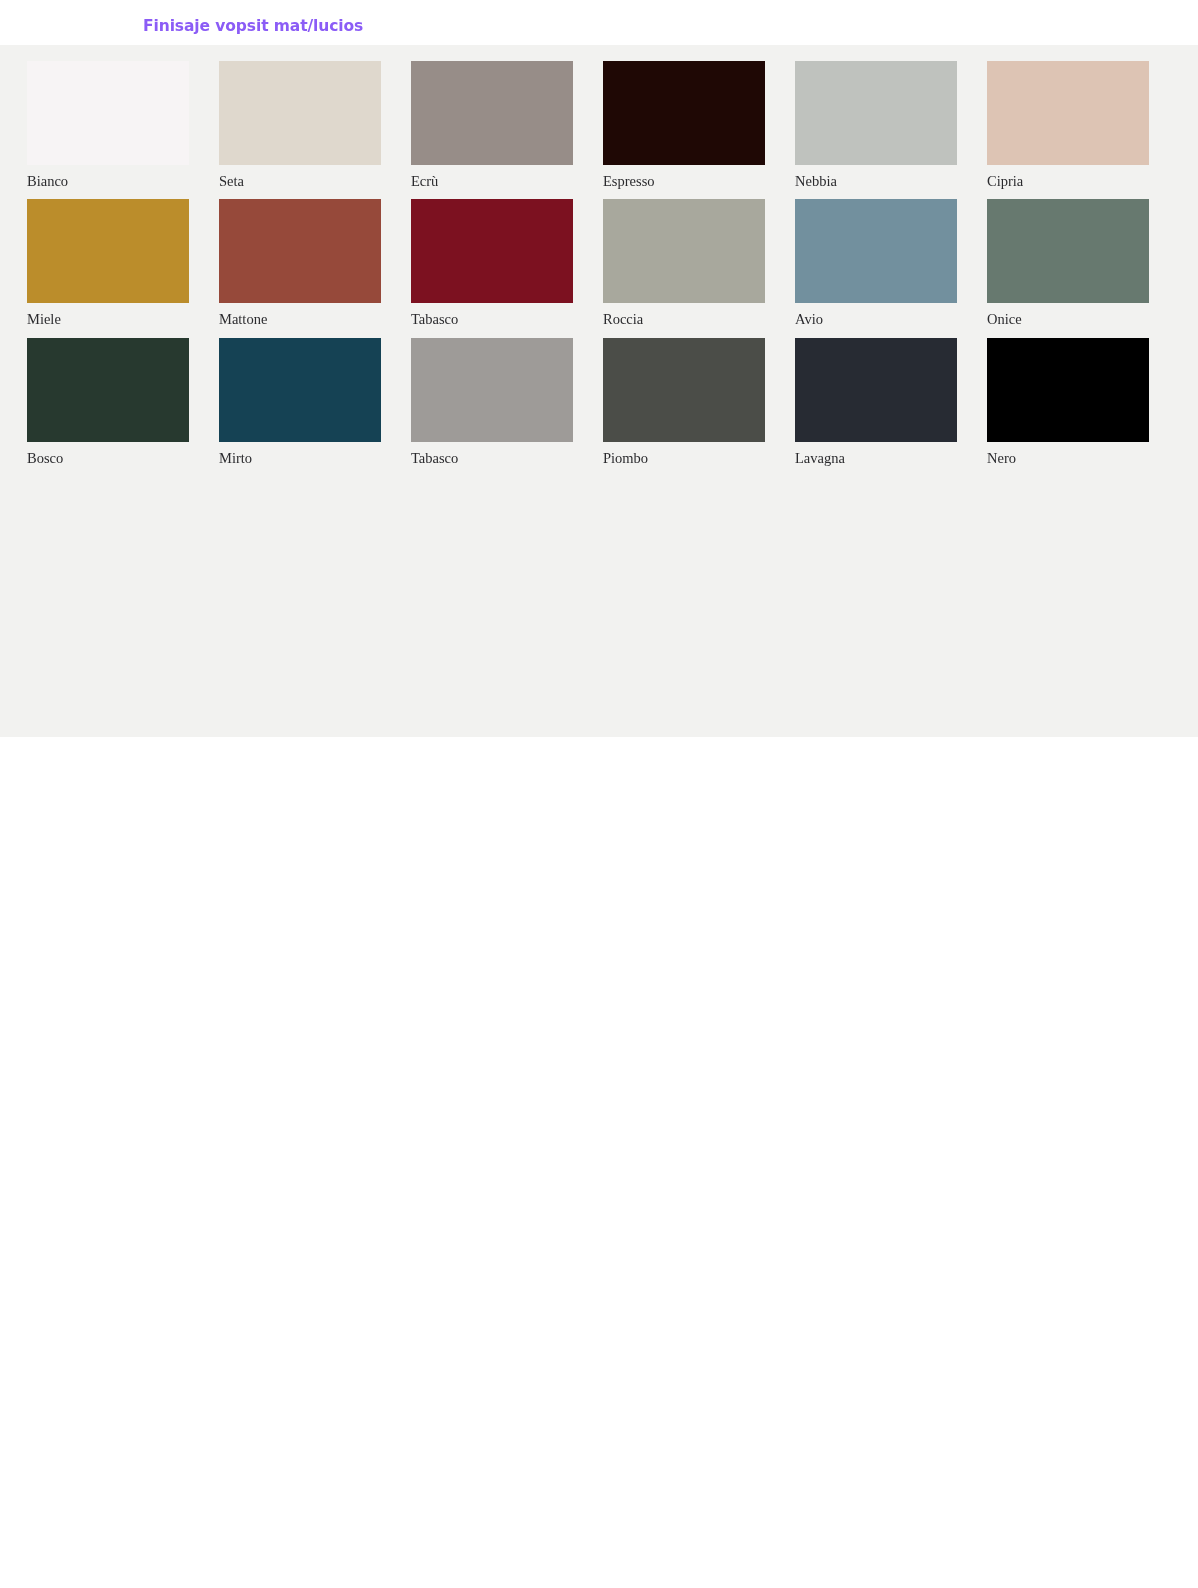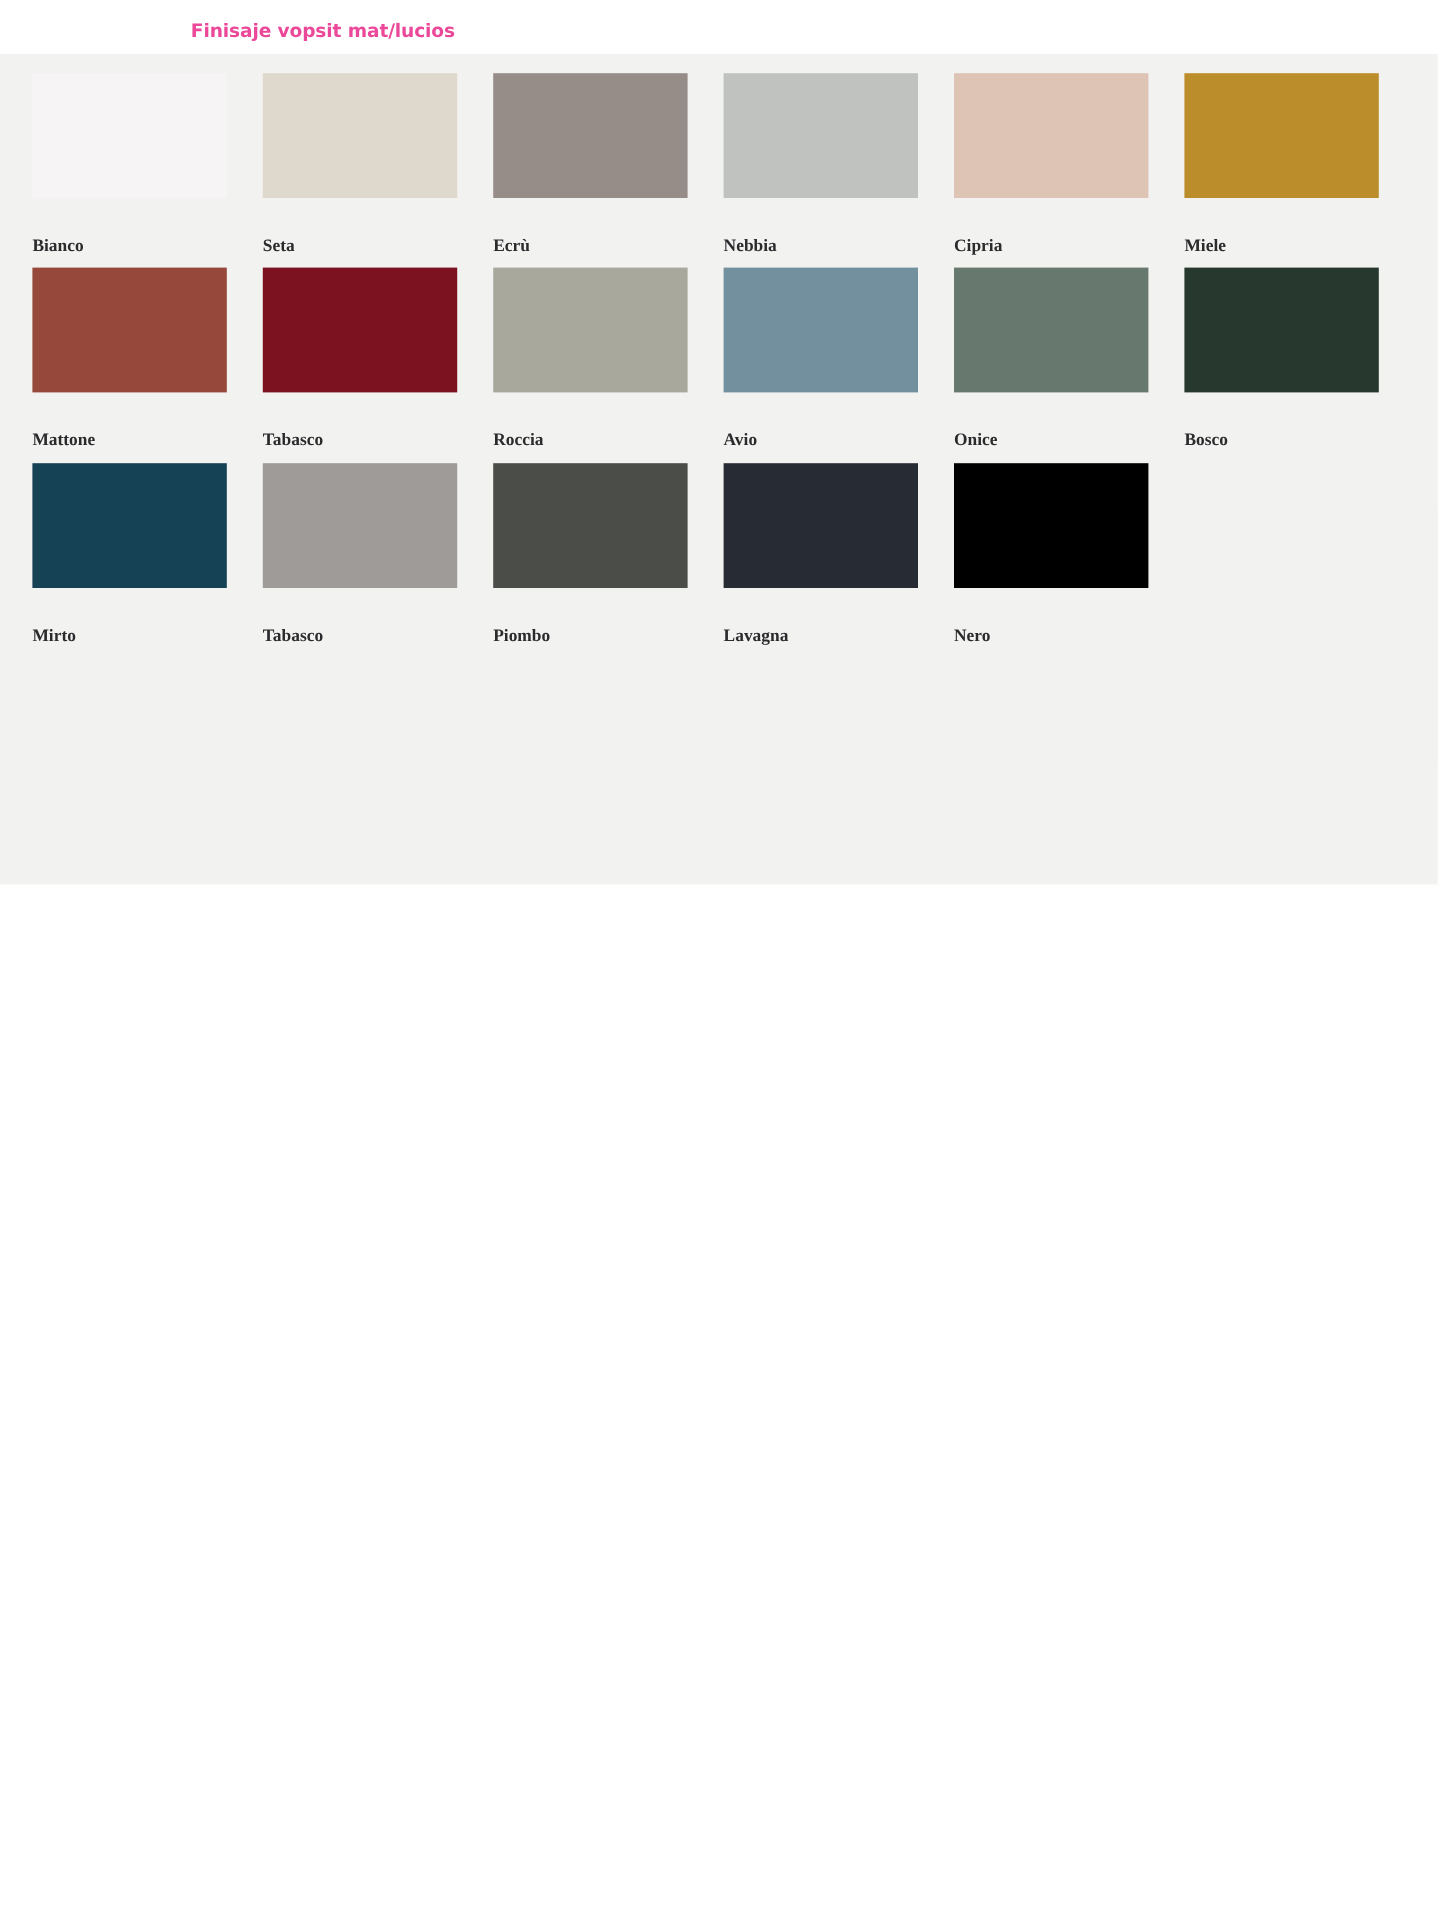--- a/index.html
+++ b/index.html
@@ -27,26 +27,26 @@
     position: absolute;
     left: 0;
     top: 0;
     width: 1198px;
     height: 45px;
     background: #ffffff;
     box-sizing: border-box;
   }
   .header-title {
     position: absolute;
-    left: 159px;
+    left: 143px;
     top: 17px;
     font-family: "DejaVu Sans", "Liberation Sans", sans-serif;
     font-size: 15.5px;
     font-weight: 700;
-    color: #ec4899;
+    color: #8b5cf6;
     letter-spacing: -0.1px;
     white-space: nowrap;
   }
 
   
   .panel {
     position: absolute;
     left: 0;
     top: 45px;
     width: 1198px;
@@ -73,24 +73,24 @@
 
   .swatch-chip {
     width: 162px;
     height: 104px;
     display: block;
     box-sizing: border-box;
   }
 
   .swatch-label {
     display: block;
-    margin-top: 32px;
+    margin-top: 8px;
     font-family: "Liberation Serif", "DejaVu Serif", serif;
     font-size: 14.5px;
-    font-weight: 700;
+    font-weight: 400;
     color: #2b2b2e;
     line-height: 1.2;
     white-space: nowrap;
   }
 </style>
 </head>
 <body>
 
 <div class="page">
 
@@ -104,20 +104,24 @@
           <span class="swatch-chip" style="background: rgb(247, 244, 245);"></span>
           <span class="swatch-label">Bianco</span>
         </div>
         <div class="swatch-cell">
           <span class="swatch-chip" style="background: rgb(223, 216, 205);"></span>
           <span class="swatch-label">Seta</span>
         </div>
         <div class="swatch-cell">
           <span class="swatch-chip" style="background: rgb(151, 141, 136);"></span>
           <span class="swatch-label">Ecrù</span>
+        </div>
+        <div class="swatch-cell">
+          <span class="swatch-chip" style="background: rgb(31, 8, 5);"></span>
+          <span class="swatch-label">Espresso</span>
         </div>
         <div class="swatch-cell">
           <span class="swatch-chip" style="background: rgb(191, 194, 190);"></span>
           <span class="swatch-label">Nebbia</span>
         </div>
         <div class="swatch-cell">
           <span class="swatch-chip" style="background: rgb(221, 196, 180);"></span>
           <span class="swatch-label">Cipria</span>
         </div>
         <div class="swatch-cell">

